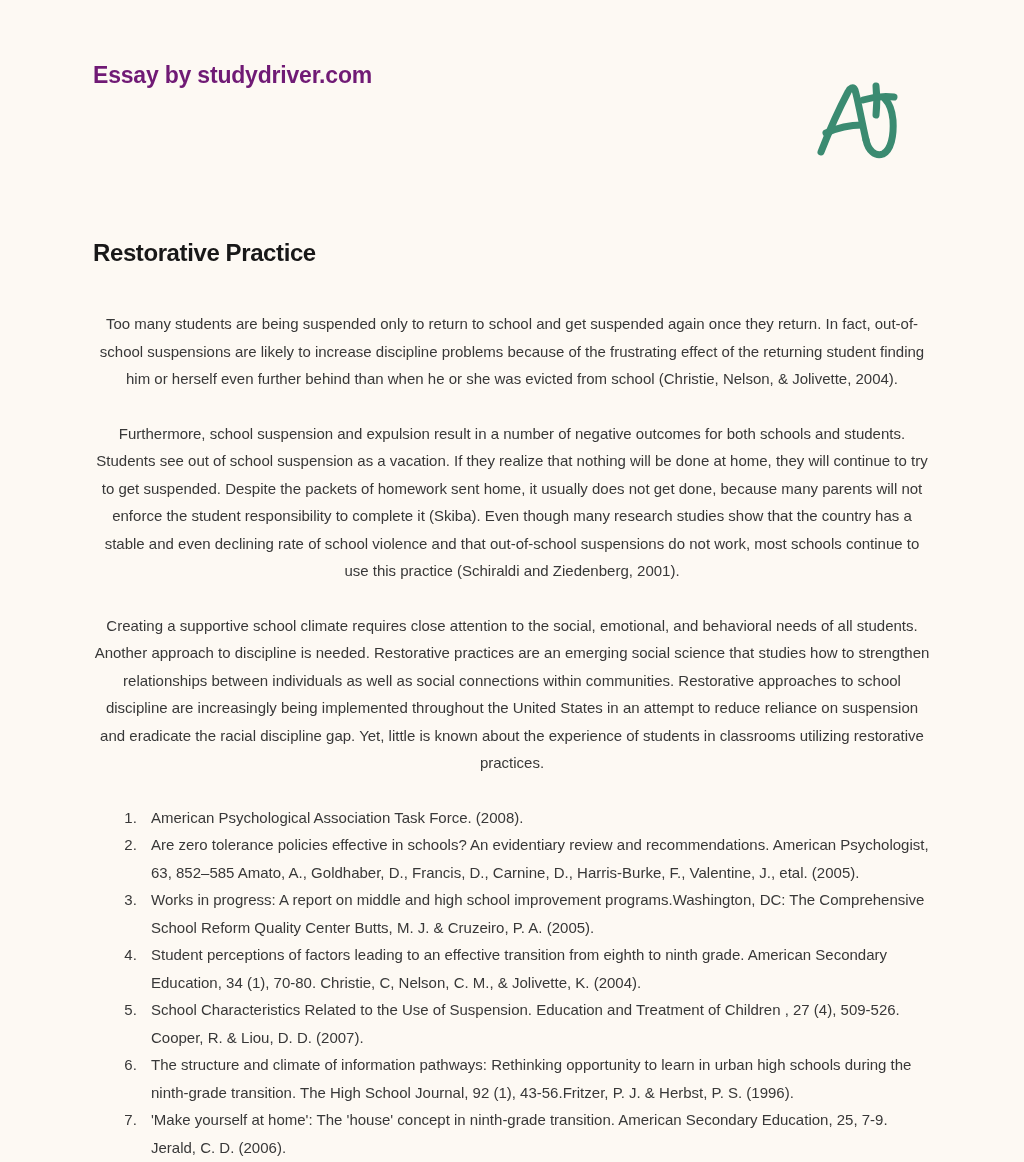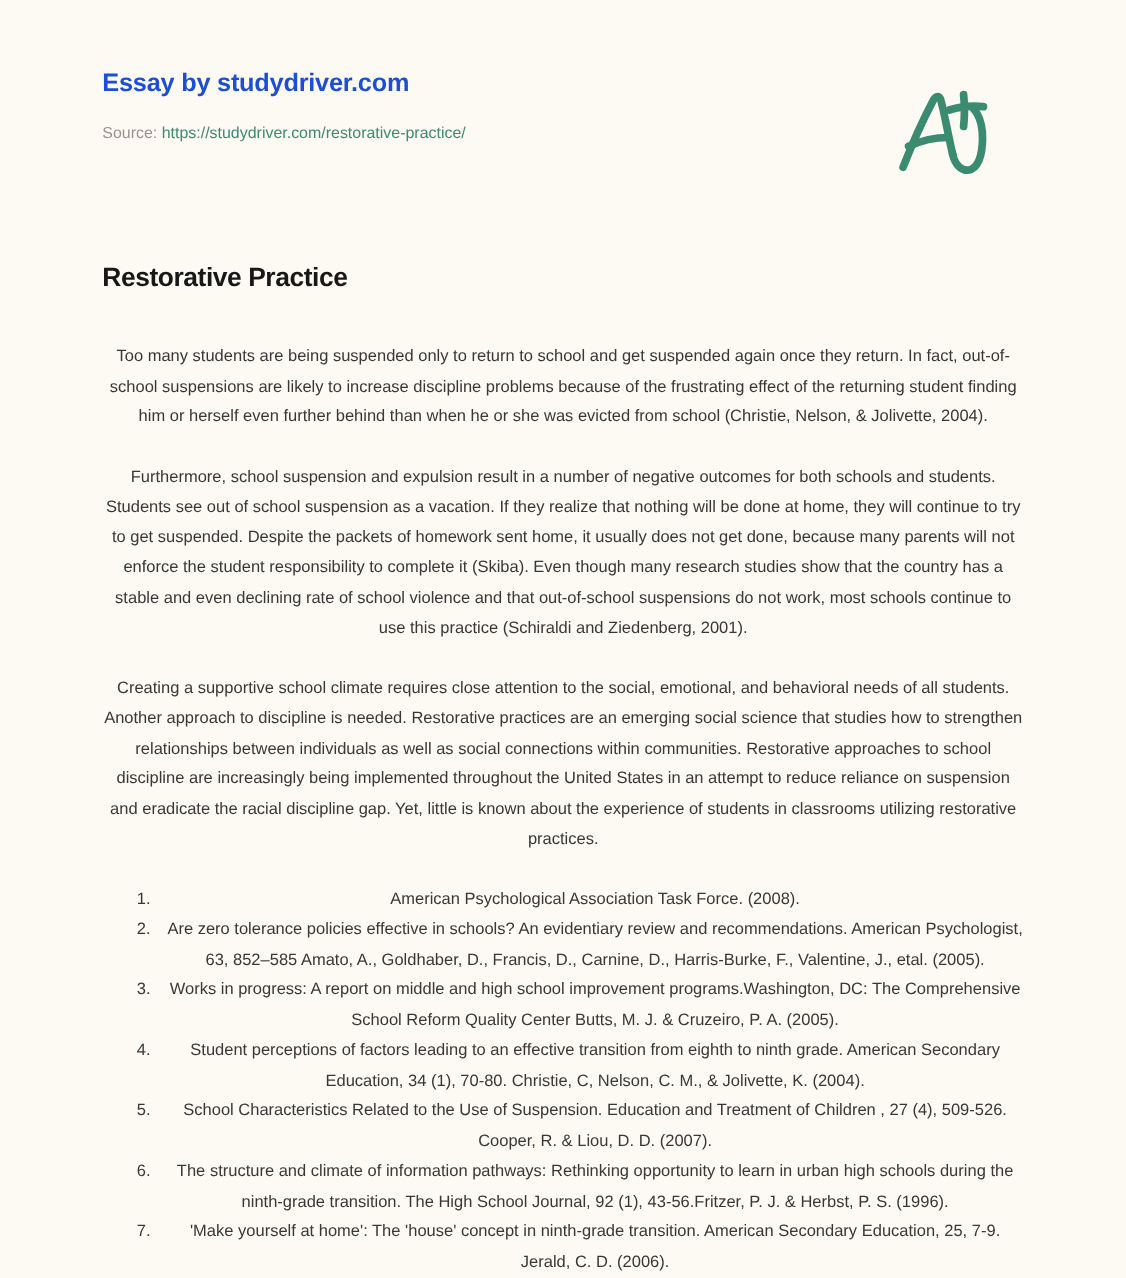--- a/index.html
+++ b/index.html
@@ -20,21 +20,21 @@
 
   
   .header {
     position: relative;
     padding: 62px 93px 0 93px;
     height: 200px;
   }
   .brand-line {
     font-size: 23px;
     font-weight: bold;
-    color: #1d4ed8;
+    color: #701a75;
     letter-spacing: -0.2px;
     line-height: 1.2;
     margin: 0;
   }
   .source-line {
     margin-top: 22px;
     font-size: 14.5px;
     line-height: 1.3;
     color: #9A948D;
     white-space: nowrap;
@@ -93,33 +93,29 @@
     padding: 0 0 0 48px;
     list-style-position: outside;
   }
   ol.refs li {
     font-size: 15px;
     line-height: 27.5px;
     color: #383838;
     padding-left: 10px;
     margin: 0;
     max-width: 800px;
-    text-align: center;
   }
 </style>
 </head>
 <body>
 
 <div class="header">
 
   <div class="brand-line">Essay by studydriver.com</div>
 
-  <div class="source-line">
-    <span class="source-label">Source:</span><span>&nbsp;</span><a class="source-link" href="#">https://studydriver.com/restorative-practice/</a>
-  </div>
 
   <div class="logo">
     <svg viewBox="0 0 92 86" xmlns="http://www.w3.org/2000/svg" fill="none" stroke="#3B8B71" stroke-linecap="round" stroke-linejoin="round">
 
       <path d="M9 74 C 16 56, 27 31, 36 14 C 38 10, 41 8, 43 12 C 46 22, 50 45, 54 62" stroke-width="7"></path>
 
       <path d="M14 55 C 25 50, 39 47, 50 47" stroke-width="7"></path>
 
       <path d="M54 62 C 56 72, 63 79, 71 76 C 79 72, 82 58, 81 42 C 80 32, 77 25, 73 21" stroke-width="7"></path>
 

